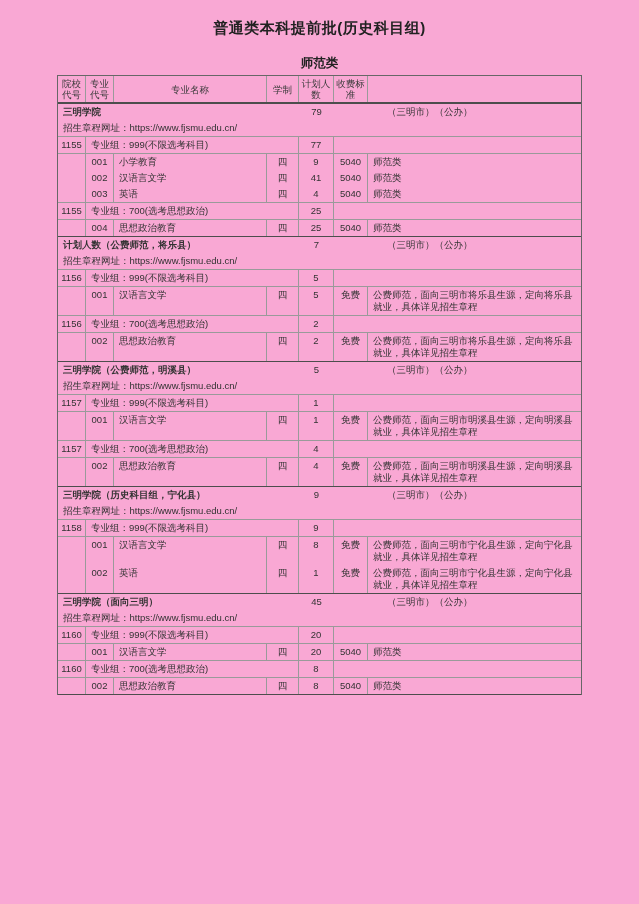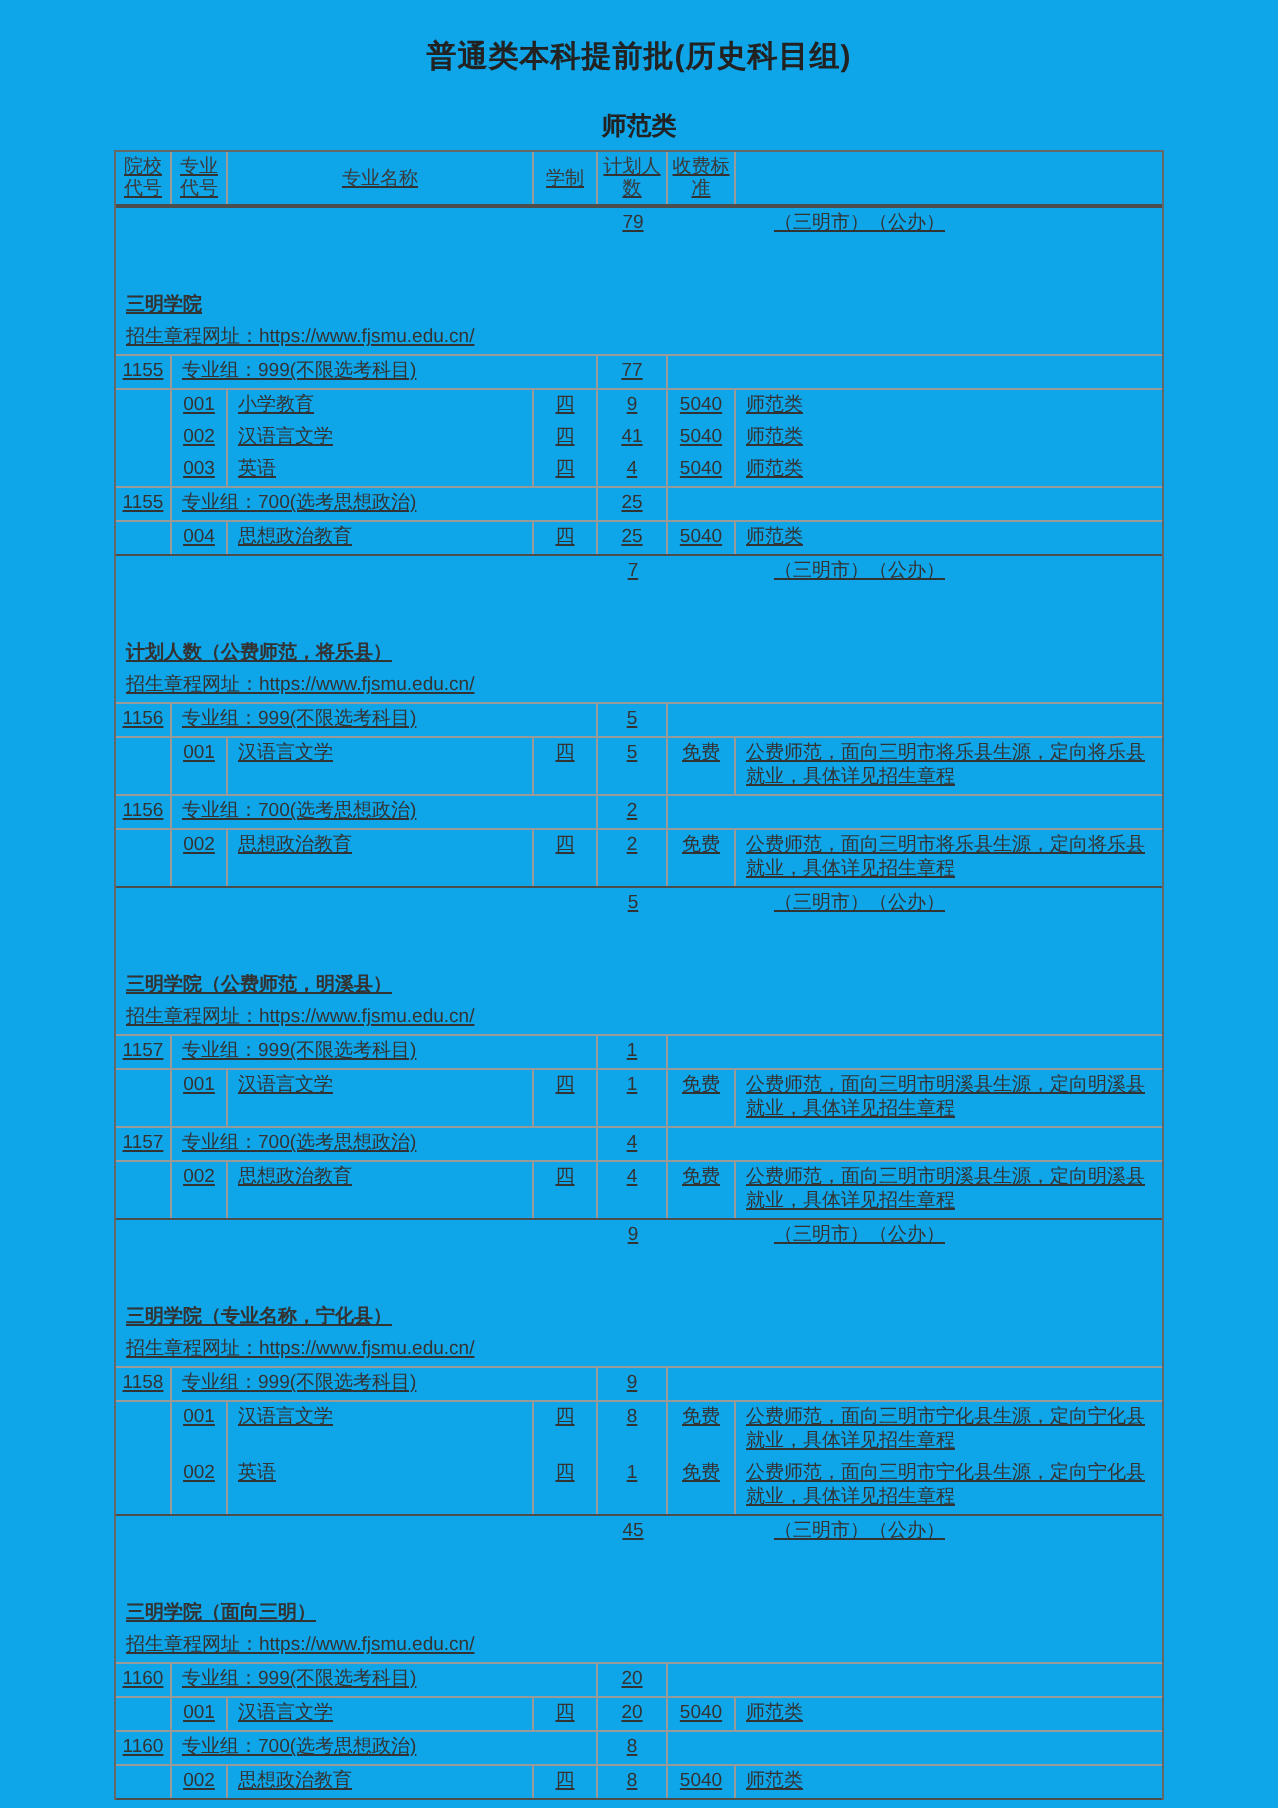--- a/index.html
+++ b/index.html
@@ -1,56 +1,56 @@
 <!DOCTYPE html>
 <html><head>
 <meta charset="utf-8">
 <style>
   * { box-sizing: border-box; margin: 0; padding: 0; }
   html, body { background: #e8e8e8; }
   body { font-family: "Liberation Sans", sans-serif; }
   .page {
     width: 639px; height: 904px;
-    background: #0ea5e9;
+    background: #f9a8d4;
     overflow: hidden;
     position: relative;
   }
   .doc-title {
     font-size: 15px; font-weight: bold; color: #222;
     text-align: center; padding-top: 19px; letter-spacing: 0.5px;
   }
   .doc-subtitle {
     font-size: 12.5px; font-weight: bold; color: #222;
     text-align: center; margin-top: 17px; margin-bottom: 3px;
   }
   .plan-table {
     width: 525px; margin: 0 auto;
     border: 1px solid #676767; border-bottom: none;
-    font-size: 9.5px; color: #333; text-decoration: underline;
+    font-size: 9.5px; color: #333;
   }
   .trow {
     display: grid;
     grid-template-columns: 28px 28px 153px 32px 35px 34px 1fr;
     min-height: 16px;
   }
   .cell {
     display: flex; align-items: flex-start;
     padding: 2px 2px; line-height: 12px;
     word-break: break-all;
   }
   .br { border-right: 1px solid #9a9a9a; }
   .center { justify-content: center; text-align: center; }
   .pl { padding-left: 5px; }
   .bold { font-weight: bold; }
   .thead { border-bottom: 2px solid #4d4d4d; min-height: 27px; }
   .thead .cell { justify-content: center; align-items: center; text-align: center;
                  line-height: 11px; padding: 2px 1px; color: #3a3a3a; }
   .tsection { border-bottom: 1.4px solid #4d4d4d; }
   .group-row, .majors-block { border-top: 1px solid #9a9a9a; }
-  .span14 { grid-column: 1 / 5; margin-top: 41px; }
+  .span14 { grid-column: 1 / 5; }
   .c5 { grid-column: 5; }
   .span67 { grid-column: 6 / 8; margin-left: 48px; }
   .span24 { grid-column: 2 / 5; }
   .spanall { grid-column: 1 / 8; }
 </style>
 </head>
 <body>
 
 <div class="page">
   <div class="doc-title">普通类本科提前批(历史科目组)</div>
@@ -209,21 +209,21 @@
             <div class="cell pl br">思想政治教育</div>
             <div class="cell center br">四</div>
             <div class="cell center br">4</div>
             <div class="cell center br">免费</div>
             <div class="cell pl">公费师范，面向三明市明溪县生源，定向明溪县就业，具体详见招生章程</div>
           </div>
         </div>
       </div>
       <div class="tsection">
         <div class="trow inst-row">
-          <div class="cell span14 bold pl">三明学院（专业名称，宁化县）</div>
+          <div class="cell span14 bold pl">三明学院（历史科目组，宁化县）</div>
           <div class="cell c5 center">9</div>
           <div class="cell span67 pl">（三明市）（公办）</div>
         </div>
         <div class="trow url-row">
           <div class="cell spanall pl">招生章程网址：https://www.fjsmu.edu.cn/</div>
         </div>
         <div class="trow group-row">
           <div class="cell center br">1158</div>
           <div class="cell span24 pl br">专业组：999(不限选考科目)</div>
           <div class="cell c5 center br">9</div>

